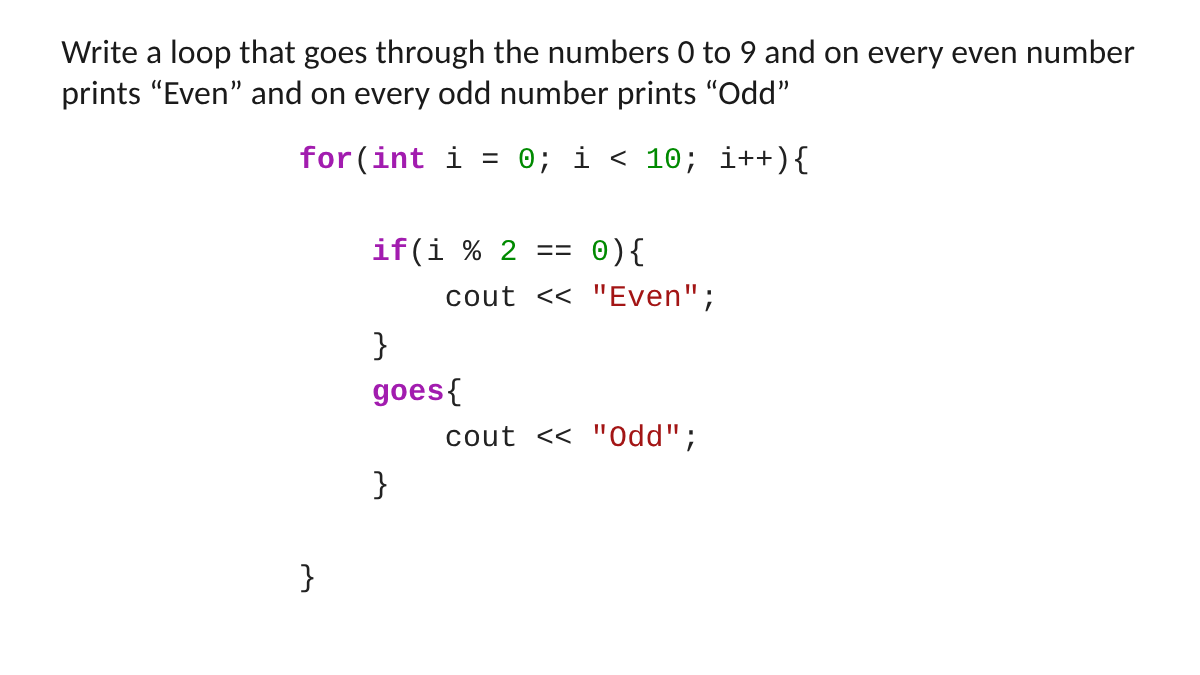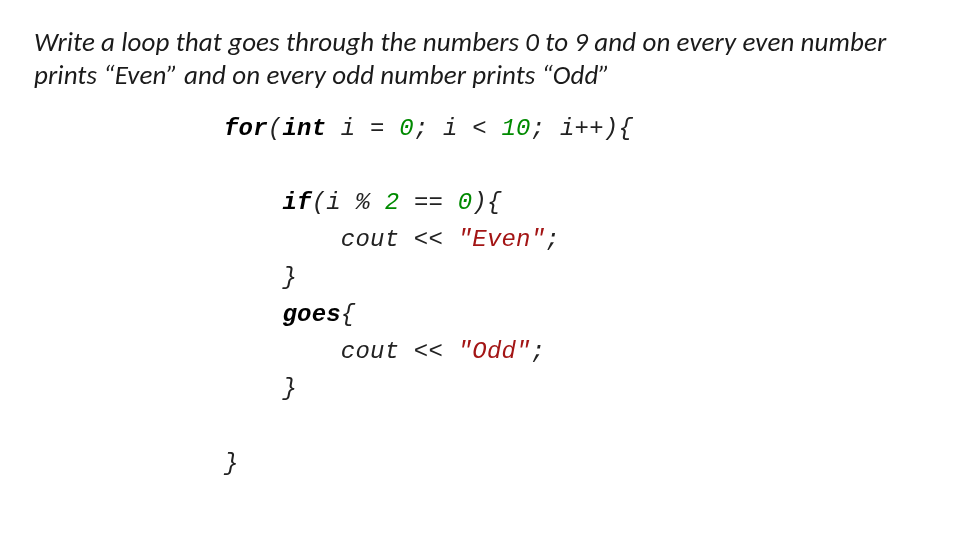--- a/index.html
+++ b/index.html
@@ -10,40 +10,39 @@
     background: #ffffff;
     font-family: Calibri, "Segoe UI", Arial, sans-serif;
     color: #1a1a1a;
     overflow: hidden;
   }
   .slide {
     position: relative;
     width: 960px;
     height: 532px;
     box-sizing: border-box;
-    padding: 26px 34px 0 34px;
-    font-style: italic;
+    padding: 26px 34px 0 49px;
   }
   .prompt {
     font-size: 27px;
     line-height: 1.22;
     color: #1a1a1a;
     margin-bottom: 18px;
     letter-spacing: 0.1px;
   }
   .code-block {
     font-family: Consolas, "Courier New", monospace;
     font-size: 24px;
     line-height: 1.55;
     white-space: pre;
     margin-left: 190px;
     color: #222;
     letter-spacing: 0.2px;
   }
-  .tok-kw   { color: #000000; font-weight: bold; }  
+  .tok-kw   { color: #a21caf; font-weight: bold; }  
   .tok-num  { color: #008a00; }
   .tok-str  { color: #a31515; }
   .tok-punc { color: #222; }
   .tok-id   { color: #222; }
   .tok-op   { color: #222; }
 </style>
 </head>
 <body>
 
 <div class="slide">

